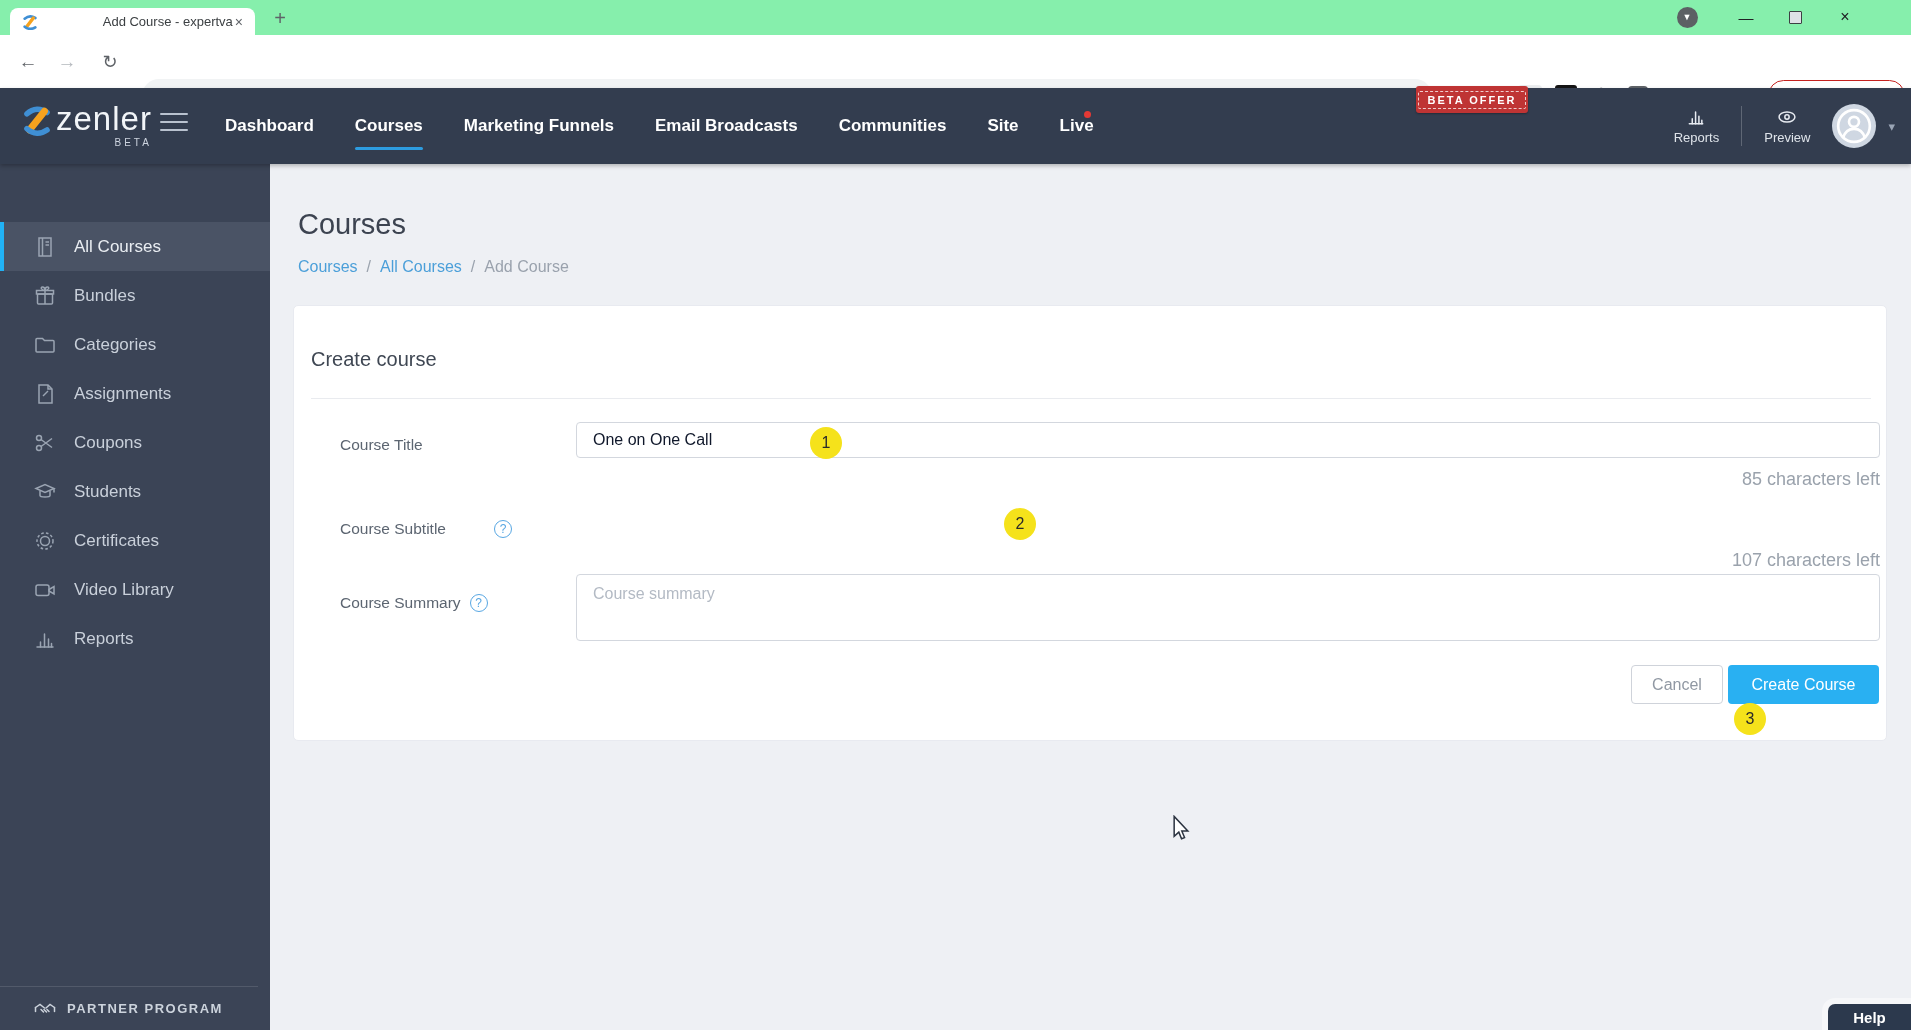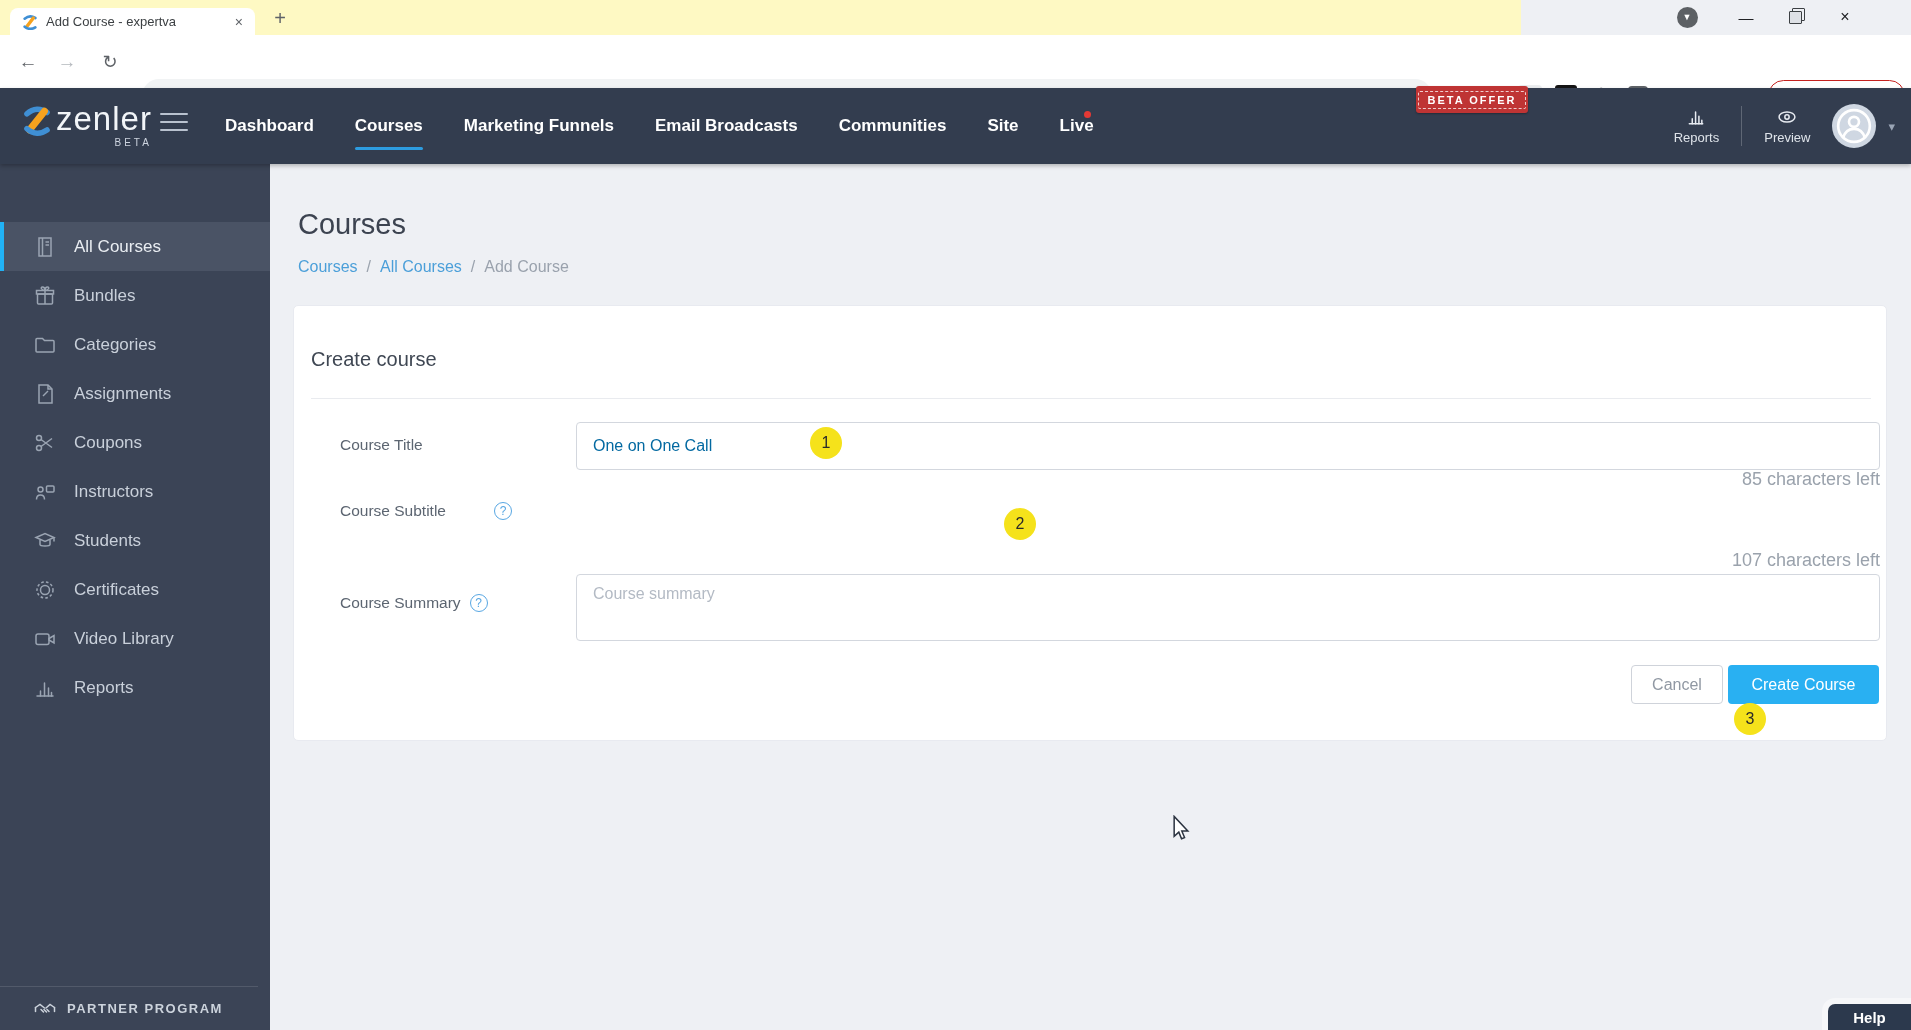--- a/index.html
+++ b/index.html
@@ -1,21 +1,21 @@
 <!DOCTYPE html>
 <html><head>
 <meta charset="utf-8">
 <style>
   html,body{margin:0;padding:0;}
   body{width:1911px;height:1030px;overflow:hidden;font-family:"Liberation Sans",sans-serif;
        -webkit-font-smoothing:antialiased;background:#eef0f4;position:relative;}
   svg{display:block;}
 
   
-  #tabstrip{position:absolute;left:0;top:0;width:1521px;height:35px;background:#fef9c3;}
+  #tabstrip{position:absolute;left:0;top:0;width:1911px;height:35px;background:#86efac;text-align:right;}
   #tab{position:absolute;left:10px;top:8px;width:245px;height:27px;background:#fff;
        border-radius:8px 8px 0 0;display:flex;align-items:center;padding:0 10px 0 12px;box-sizing:border-box;}
   #tab-title{font-size:13px;color:#3c4043;white-space:nowrap;overflow:hidden;flex:1;margin-left:8px;}
   .tab-close{font-size:14px;color:#5f6368;cursor:default;padding:0 2px;}
   #new-tab{position:absolute;left:267px;top:5px;width:26px;height:26px;display:flex;align-items:center;
        justify-content:center;font-size:20px;color:#5f6368;}
   .wc{position:absolute;top:4px;width:30px;height:26px;display:flex;align-items:center;justify-content:center;color:#3c4043;}
   #wc-profile{left:1672px;}
   #wc-profile .circ{width:21px;height:21px;border-radius:50%;background:#5c6064;color:#fff;font-size:9px;
        display:flex;align-items:center;justify-content:center;}
@@ -93,22 +93,22 @@
   #page-title{position:absolute;left:28px;top:44px;font-size:29px;color:#3c4350;}
   #breadcrumb{position:absolute;left:28px;top:94px;font-size:16px;color:#9aa2ad;display:flex;gap:9px;}
   #breadcrumb .lnk{color:#4b9fd9;}
   #card{position:absolute;left:23px;top:141px;width:1594px;height:436px;background:#fff;border:1px solid #e8eaf0;
        border-radius:5px;box-sizing:border-box;}
   #card-heading{position:absolute;left:17px;top:42px;font-size:20px;font-weight:500;color:#3f4753;}
   #card-divider{position:absolute;left:17px;right:15px;top:92px;height:1px;background:#e9ebef;}
   .f-label{position:absolute;left:17px;font-size:15.5px;color:#5c6571;display:flex;align-items:center;gap:9px;margin-left:29px;}
   .help-ic{width:18px;height:18px;border:1.5px solid #58a7e3;border-radius:50%;color:#58a7e3;font-size:12px;
        display:flex;align-items:center;justify-content:center;box-sizing:border-box;}
-  .f-input{position:absolute;left:282px;width:1304px;height:48px;border:1px solid #d3d7de;border-radius:4px;
-       box-sizing:border-box;font-size:16px;color:#0369a1;padding:0 16px;font-family:"Liberation Sans",sans-serif;outline:none;background:#fff;}
+  .f-input{position:absolute;left:282px;width:1304px;height:36px;border:1px solid #d3d7de;border-radius:4px;
+       box-sizing:border-box;font-size:16px;color:#0f172a;padding:0 16px;font-family:"Liberation Sans",sans-serif;outline:none;background:#fff;}
   .f-area{position:absolute;left:282px;width:1304px;height:67px;border:1px solid #d3d7de;border-radius:4px;
        box-sizing:border-box;font-size:16px;color:#6a7280;padding:10px 16px;font-family:"Liberation Sans",sans-serif;resize:none;outline:none;}
   .f-area::placeholder,.f-input::placeholder{color:#b3bac4;}
   .counter{position:absolute;left:282px;width:1304px;text-align:right;font-size:18px;color:#9aa2ac;}
   #btn-cancel{position:absolute;left:1337px;top:359px;width:92px;height:39px;background:#fff;border:1px solid #cfd3da;
        border-radius:4px;color:#9098a3;font-size:16px;display:flex;align-items:center;justify-content:center;box-sizing:border-box;}
   #btn-create{position:absolute;left:1434px;top:359px;width:151px;height:39px;background:#29b0f2;border:none;
        border-radius:4px;color:#fff;font-size:16px;display:flex;align-items:center;justify-content:center;}
   .ann{position:absolute;width:32px;height:32px;border-radius:50%;background:#f5e21b;color:#2a2a2a;font-size:16px;
        display:flex;align-items:center;justify-content:center;z-index:6;}
@@ -348,30 +348,20 @@
             <circle cx="6" cy="7" r="2.5"></circle>
             <circle cx="6" cy="17" r="2.5"></circle>
             <path d="M8 8.5L19 16.5M8 15.5L19 7.5"></path>
           </svg>
       </span>
       <span>Coupons</span>
     </div>
     <div class="side-item">
       <span class="ic">
         <svg width="24" height="24" viewBox="0 0 24 24" fill="none" stroke="currentColor" stroke-width="1.5">
-            <circle cx="7.5" cy="9.5" r="2.5"></circle>
-            <path d="M3.5 19.5c0-3 2-4.5 4-4.5s4 1.5 4 4.5"></path>
-            <rect x="13.5" y="6" width="7.5" height="6" rx="1"></rect>
-          </svg>
-      </span>
-      <span>Instructors</span>
-    </div>
-    <div class="side-item">
-      <span class="ic">
-        <svg width="24" height="24" viewBox="0 0 24 24" fill="none" stroke="currentColor" stroke-width="1.5">
             <path d="M3 8.5L12 4.5l9 4-9 4z"></path>
             <path d="M7 11v4.5c0 2 10 2 10 0V11"></path>
             <path d="M21 8.5v4"></path>
           </svg>
       </span>
       <span>Students</span>
     </div>
     <div class="side-item">
       <span class="ic">
         <svg width="24" height="24" viewBox="0 0 24 24" fill="none" stroke="currentColor" stroke-width="1.5">
@@ -425,21 +415,21 @@
   <div id="card">
     <div id="card-heading">Create course</div>
     <div id="card-divider"></div>
 
     <div class="f-label" style="top:130px;">
       <span>Course Title</span>
     </div>
     <input class="f-input" style="top: 116px;" value="One on One Call">
     <div class="counter" style="top:163px;">85 characters left</div>
 
-    <div class="f-label" style="top:196px;gap:48px;">
+    <div class="f-label" style="top:214px;gap:48px;">
       <span>Course Subtitle</span>
       <span class="help-ic">?</span>
     </div>
     <div class="counter" style="top:244px;">107 characters left</div>
 
     <div class="f-label" style="top:288px;">
       <span>Course Summary</span>
       <span class="help-ic">?</span>
     </div>
     <textarea class="f-area" style="top: 268px;" placeholder="Course summary"></textarea>

